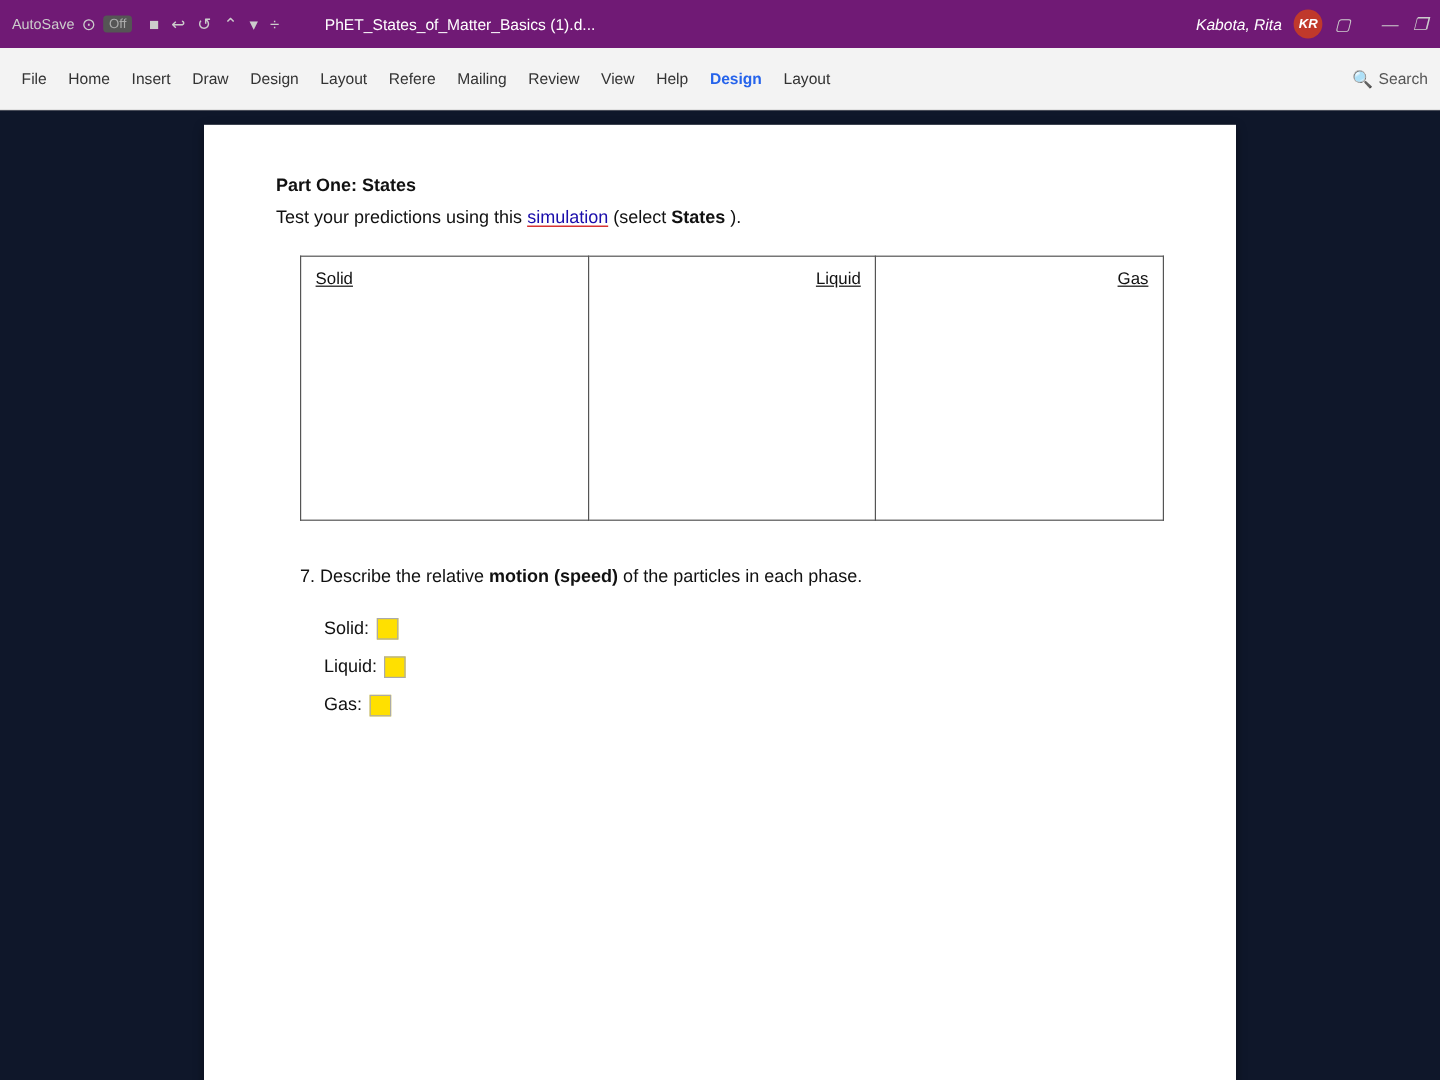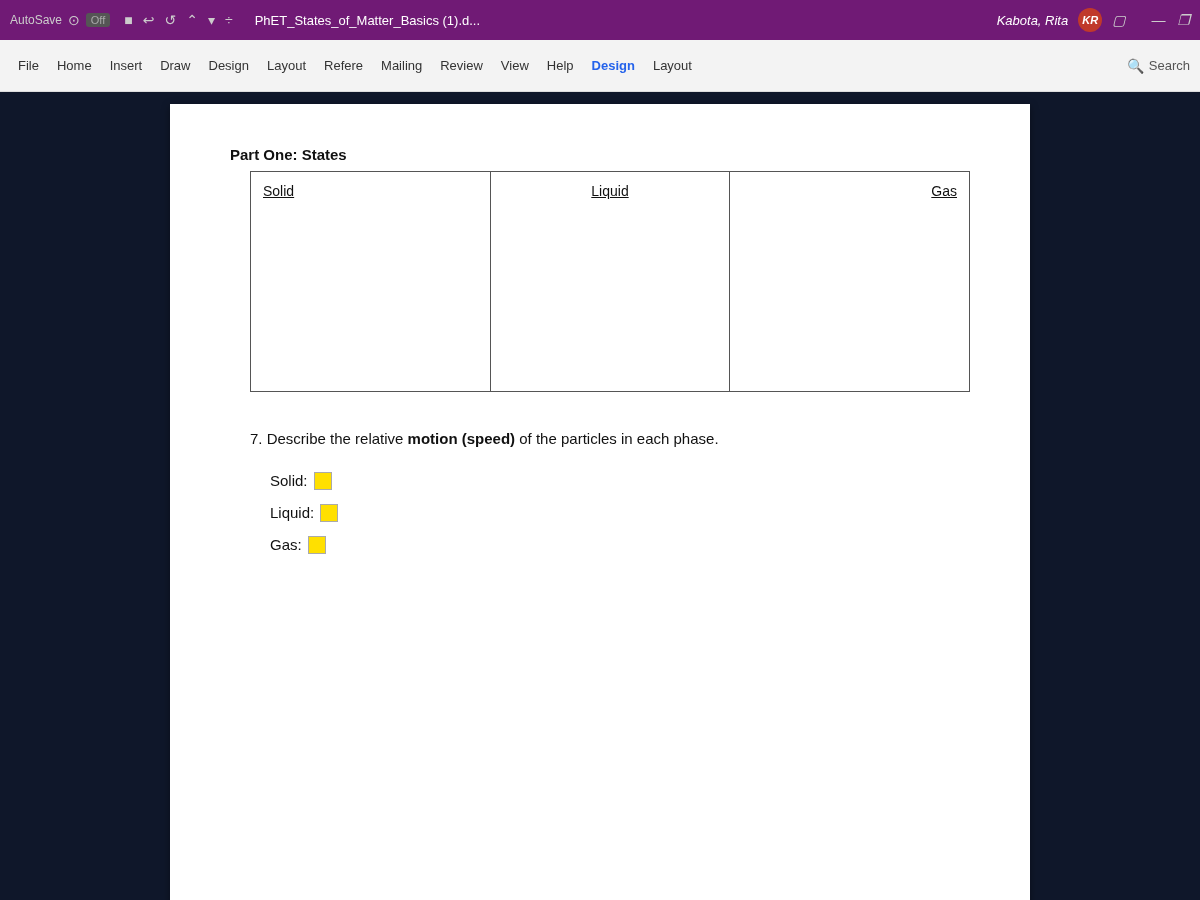--- a/index.html
+++ b/index.html
@@ -46,21 +46,21 @@
       margin-left: 8px;
     }
     .title-icon {
       color: #ccc;
       font-size: 14px;
       cursor: pointer;
     }
     .doc-title {
       font-size: 13px;
       color: white;
-      margin: 0 16px;
+      margin: 0 32px;
     }
     .title-bar-right {
       display: flex;
       align-items: center;
       gap: 10px;
       font-style: italic;
     }
     .user-name {
       font-size: 13px;
       color: white;
@@ -194,21 +194,21 @@
       height: 220px;
       vertical-align: top;
       padding: 8px 12px;
     }
     .cell-label {
       font-size: 14px;
       color: #111;
       text-decoration: underline;
     }
     .cell-label-center {
-      text-align: center;
+      text-align: right;
     }
     .cell-label-right {
       text-align: right;
     }
 
     
     .question2 {
       margin-left: 20px;
       font-size: 15px;
       margin-bottom: 16px;
@@ -285,20 +285,30 @@
     <span class="ribbon-search-icon">🔍</span>
     <span>Search</span>
   </div>
 </div>
 
 <div class="doc-area">
   <div class="page">
 
     <div class="part-heading">Part One: States</div>
 
+    <div class="intro-line">
+      <span>Test your predictions using this</span>
+      <span> </span>
+      <a class="simulation-link">simulation</a>
+      <span> </span>
+      <span>(select</span>
+      <span> </span>
+      <span class="states-bold">States</span>
+      <span>).</span>
+    </div>
 
     <div class="question-block">
 
       <table class="drawing-table">
         <tbody>
             <tr>
           <td>
             <span class="cell-label">Solid</span>
           </td>
           <td>

